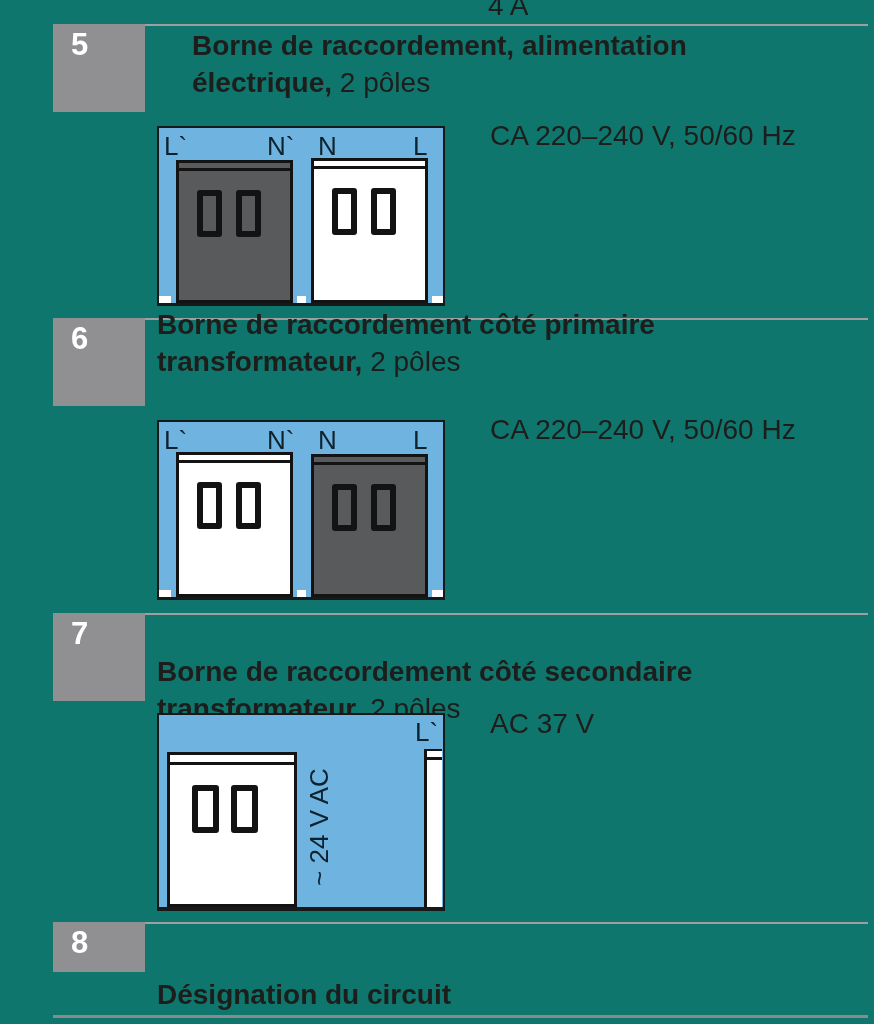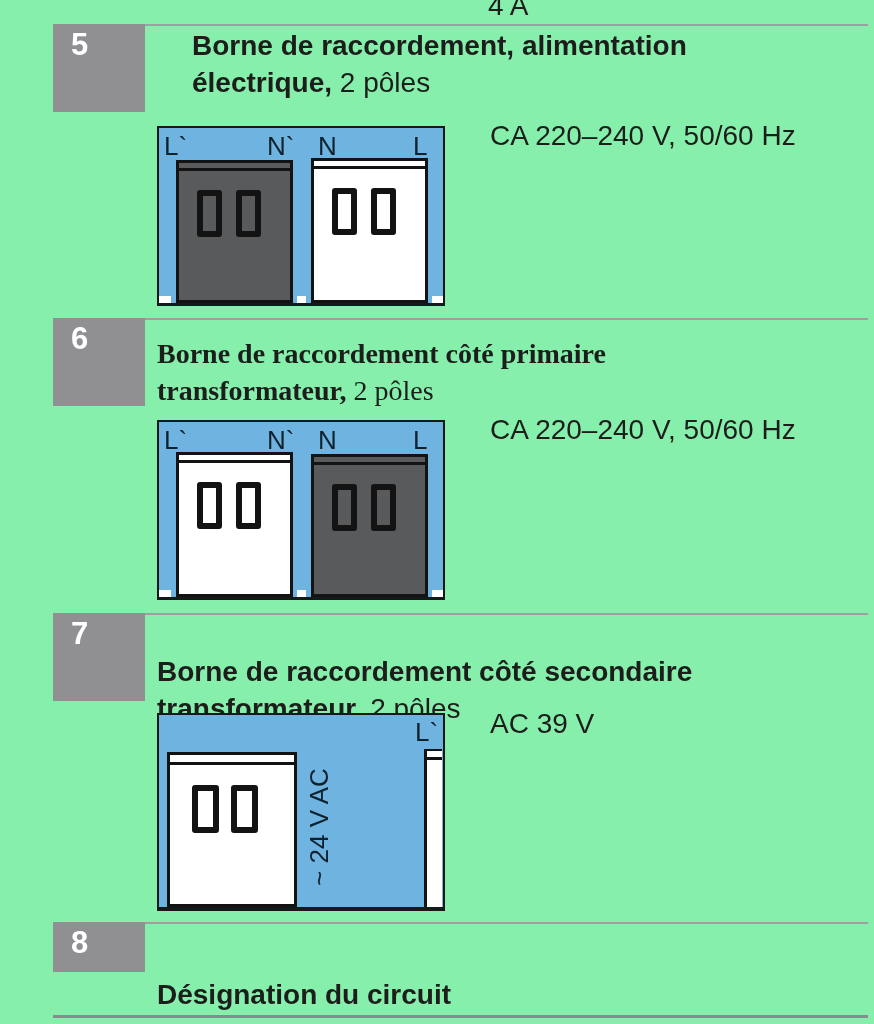--- a/index.html
+++ b/index.html
@@ -1,18 +1,18 @@
 <!DOCTYPE html>
 <html><head>
 <meta charset="utf-8">
 <style>
   html,body { margin:0; padding:0; background:#ffffff; }
   #page {
     position:relative; width:874px; height:1024px; overflow:hidden;
-    background:#86efac; font-family:"Liberation Sans", sans-serif;
+    background:#0f766e; font-family:"Liberation Sans", sans-serif;
     color:#1d1d1b;
   }
   .rule { position:absolute; left:53px; width:815px; height:2px; background:#9f9fa1; }
   .rule.thick { height:3px; background:#8a8a8c; }
 
   .badge {
     position:absolute; left:53px; width:92px; background:#909093;
     box-sizing:border-box;
   }
   .badge .num {
@@ -107,21 +107,21 @@
     </div>
     <div class="notch" style="left:0; width:12px;"></div>
     <div class="notch" style="left:138px; width:9px;"></div>
     <div class="notch" style="right:0; width:11px;"></div>
   </div>
 
   <div class="rule" style="top:318px;"></div>
   <div class="badge" style="top:318px; height:88px;">
     <div class="num">6</div>
   </div>
-  <div class="title" style="top:335px;font-family:Liberation Serif, serif;">
+  <div class="title" style="top:306px;">
     <span>Borne de raccordement côté primaire</span><br>
     <span>transformateur,</span><span class="light"> 2 pôles</span>
   </div>
   <div class="spec" style="top:413px;">CA 220–240 V, 50/60 Hz</div>
 
   <div class="diagram" style="top:420px; height:180px;">
     <div class="dlabel" style="left:5px;">L`</div>
     <div class="dlabel" style="left:108px;">N`</div>
     <div class="dlabel" style="left:159px;">N</div>
     <div class="dlabel" style="left:254px;">L</div>
@@ -141,21 +141,21 @@
   </div>
 
   <div class="rule" style="top:613px;"></div>
   <div class="badge" style="top:613px; height:88px;">
     <div class="num">7</div>
   </div>
   <div class="title" style="top:616px;margin-top:37px;">
     <span>Borne de raccordement côté secondaire</span><br>
     <span>transformateur,</span><span class="light"> 2 pôles</span>
   </div>
-  <div class="spec" style="top:707px;">AC 39 V</div>
+  <div class="spec" style="top:707px;">AC 37 V</div>
 
   <div class="diagram" style="top:713px; height:198px; border-bottom-width:4px;">
     <div class="dlabel" style="left:256px; top:3px;">L`</div>
     <div class="block white" style="left:8px; top:37px; width:130px;">
       <div class="cap" style="top:7px;"></div>
       <div class="hole" style="left:22px; top:30px; width:27px; height:48px; background:#ffffff;"></div>
       <div class="hole" style="left:61px; top:30px; width:27px; height:48px; background:#ffffff;"></div>
     </div>
     <div class="vlabel">~ 24 V AC</div>
     <div class="strip">

